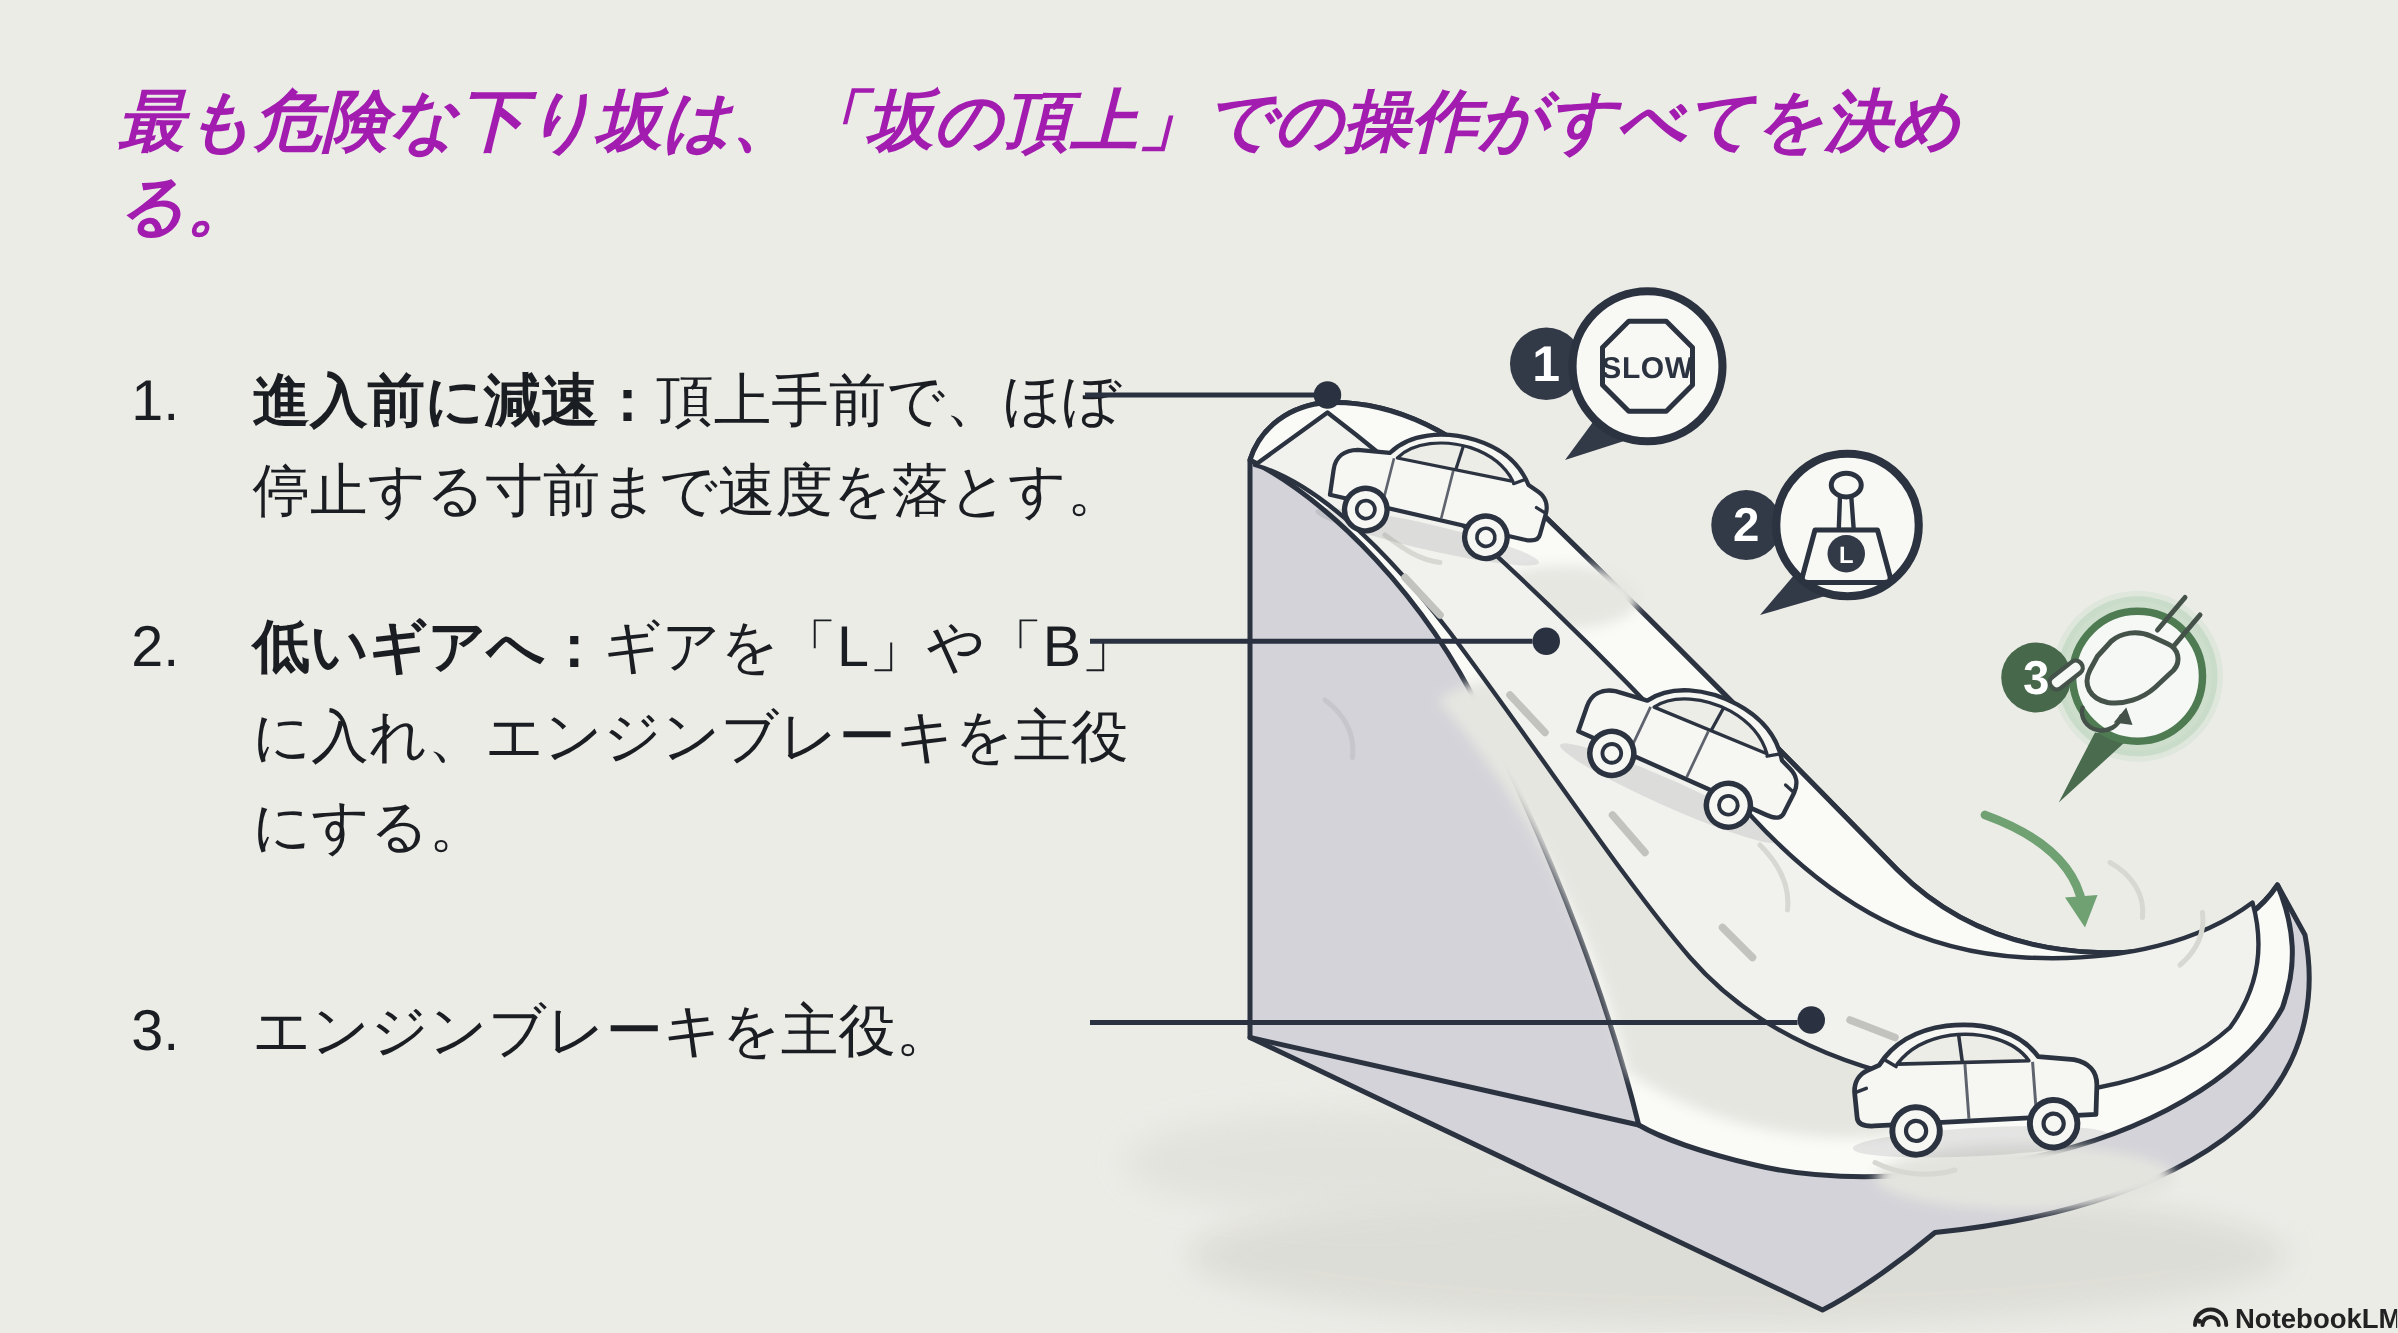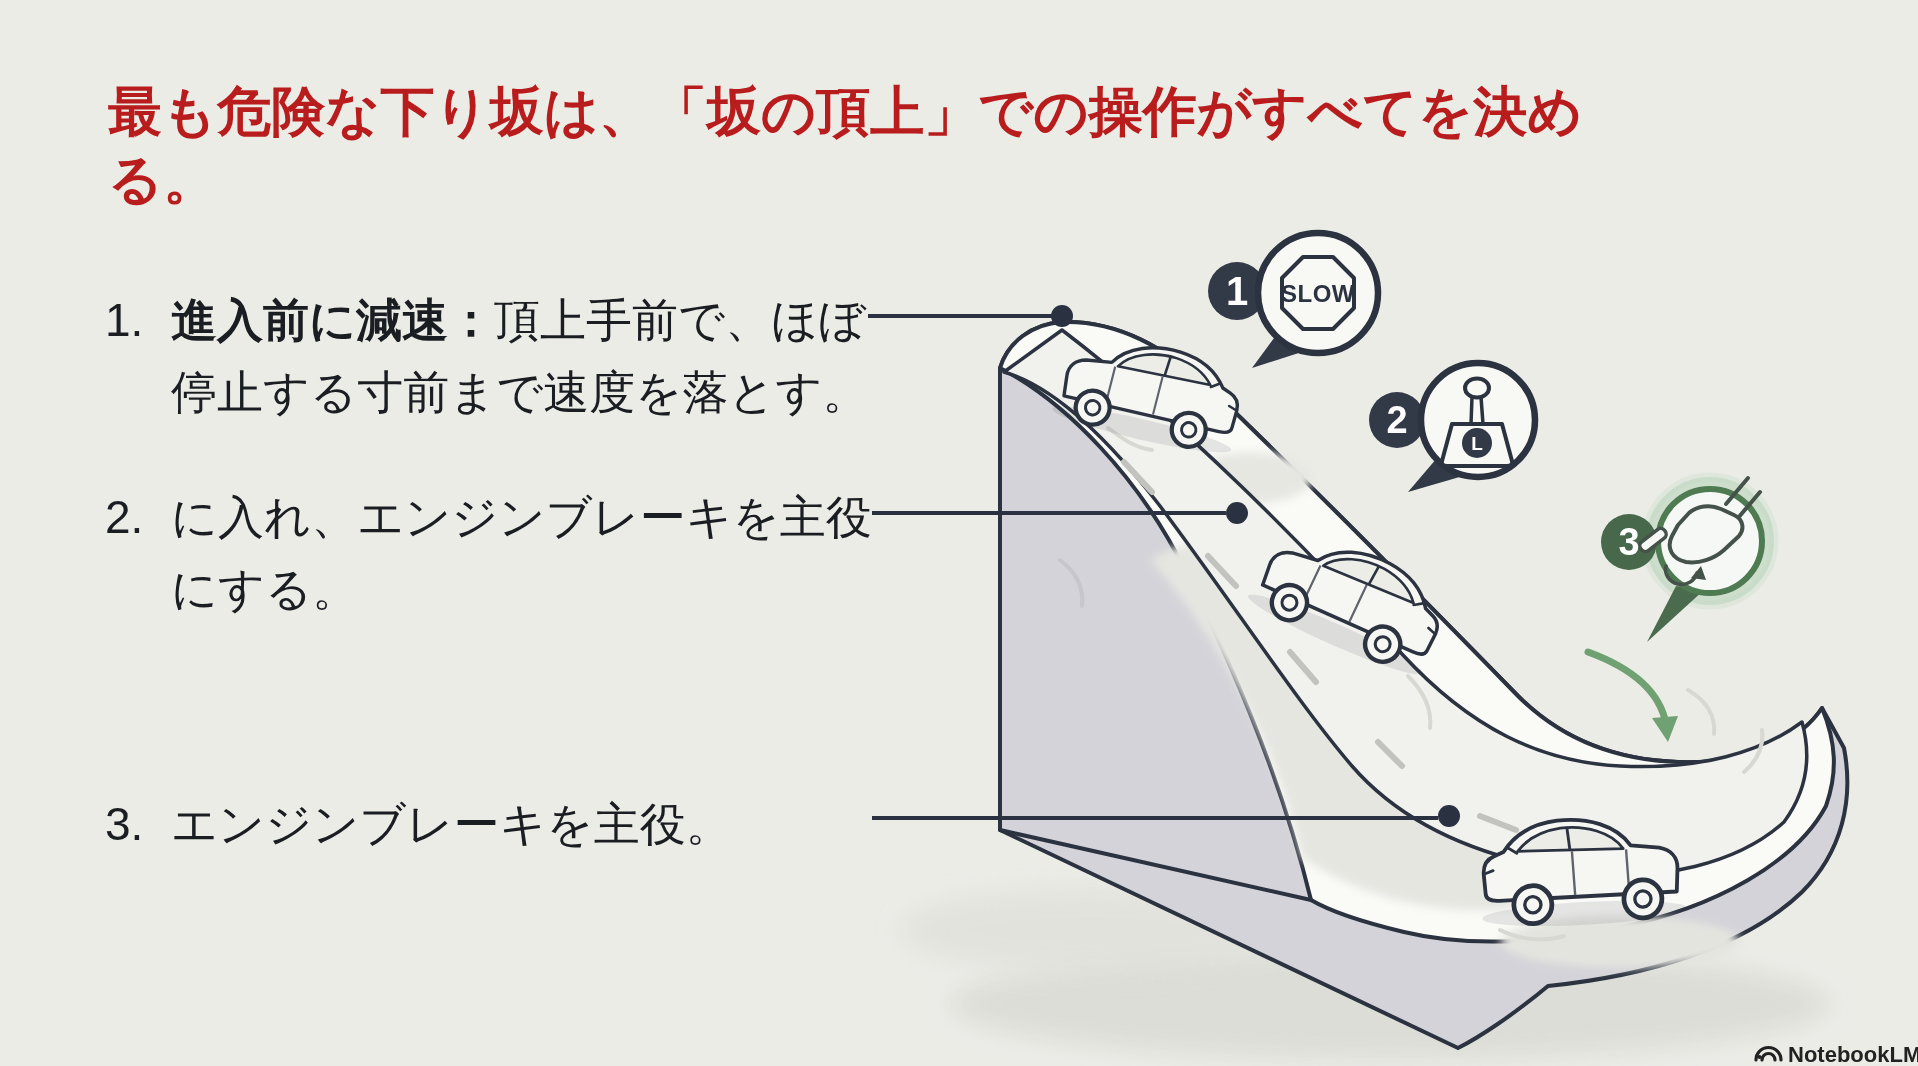--- a/index.html
+++ b/index.html
@@ -1,25 +1,25 @@
 <!DOCTYPE html>
 <html><head>
 <meta charset="utf-8">
 <style>
   html,body{margin:0;padding:0;}
   body{background:#ECECE7;font-family:"Liberation Sans","DejaVu Sans",sans-serif;}
   .canvas{position:relative;width:1918px;height:1066px;background:#ECECE7;overflow:hidden;}
   .title{
-    position:absolute;left:94px;top:64px;margin:14px;width:1500px;
-    font-size:54px;line-height:1.25;font-weight:800;color:#b91c1c;letter-spacing:0;
+    position:absolute;left:94px;top:64px;margin:0;width:1500px;
+    font-size:54px;line-height:1.25;font-weight:800;color:#a21caf;letter-spacing:0;font-style:italic;
   }
   .steps{position:absolute;left:0;top:0;width:900px;height:1066px;}
   .step{position:absolute;left:105px;color:#1A1D22;font-size:46px;line-height:72px;}
   .step .num{position:absolute;left:0;top:0;font-weight:400;}
-  .step .lines{margin-left:66px;width:780px;}
+  .step .lines{margin-left:97px;width:780px;}
   .step .line{white-space:nowrap;}
   .step .lead{font-weight:700;}
   .step1{top:284px;}
   .step2{top:481px;}
   .step3{top:788px;}
   .illustration{position:absolute;left:0;top:0;width:1918px;height:1066px;}
   svg text{font-family:"Liberation Sans","DejaVu Sans",sans-serif;}
 </style>
 </head>
 <body>
@@ -33,20 +33,21 @@
       <span class="num">1.</span>
       <div class="lines">
         <div class="line"><span class="lead">進入前に減速：</span><span>頂上手前で、ほぼ</span></div>
         <div class="line">停止する寸前まで速度を落とす。</div>
         <div class="line"></div>
       </div>
     </div>
     <div class="step step2">
       <span class="num">2.</span>
       <div class="lines">
+        <div class="line"><span class="lead">低いギアへ：</span><span>ギアを「L」や「B」</span></div>
         <div class="line">に入れ、エンジンブレーキを主役</div>
         <div class="line">にする。</div>
       </div>
     </div>
     <div class="step step3">
       <span class="num">3.</span>
       <div class="lines">
         <div class="line">エンジンブレーキを主役。</div>
       </div>
     </div>

